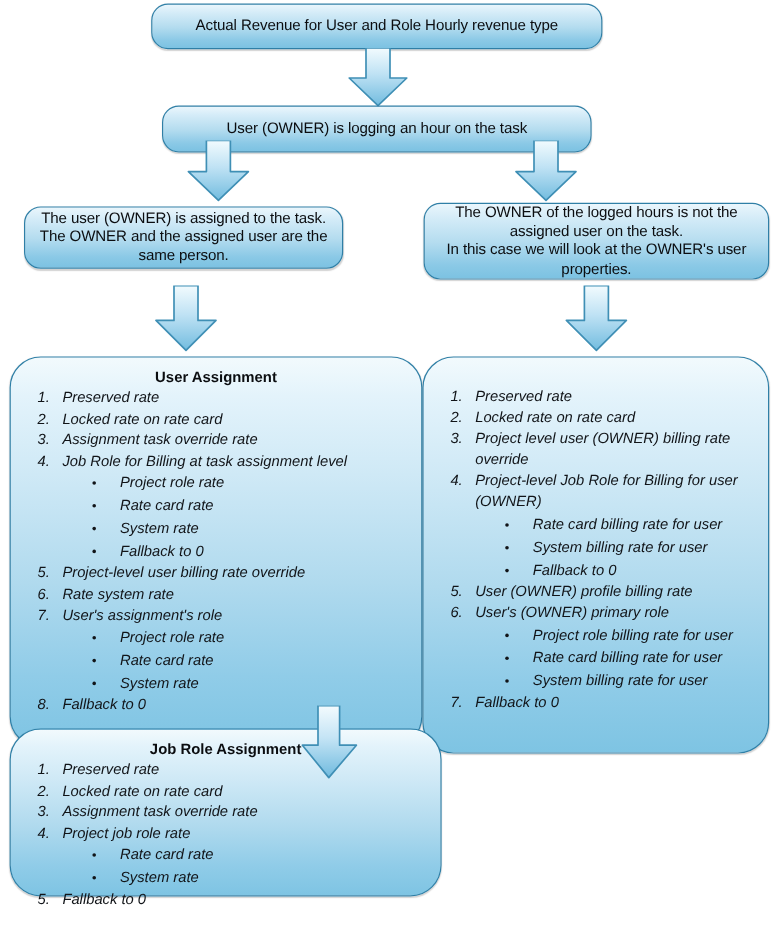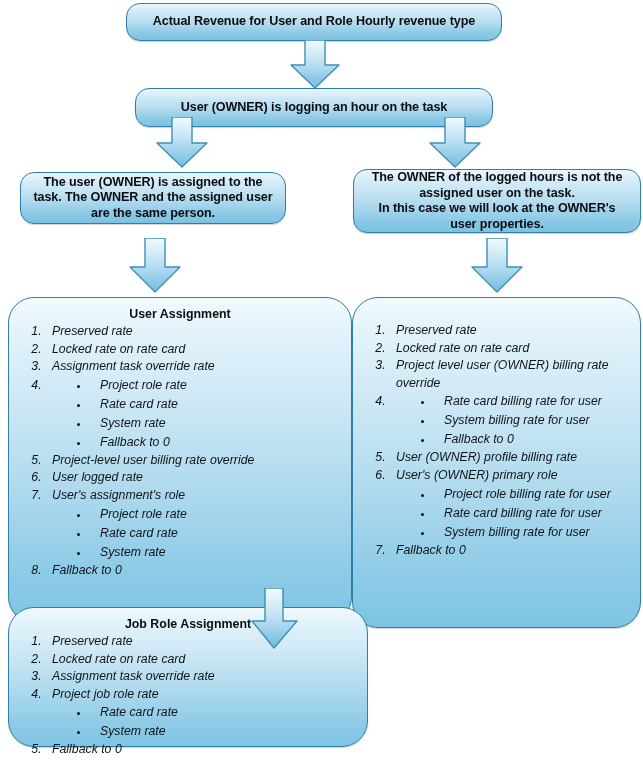--- a/index.html
+++ b/index.html
@@ -28,21 +28,21 @@
                 #b4dcef 52%,
                 #8bc9e6 82%,
                 #7cc2e2 100%);
     box-shadow: 0 1px 1px rgba(0,0,0,0.18);
   }
   .node.header-node {
     display: flex;
     align-items: center;
     justify-content: center;
     text-align: center;
-    font-weight: bold;
+    font-weight: normal;
     font-size: 12.6px;
     line-height: 15.5px;
     letter-spacing: -0.1px;
     padding: 2px 10px;
     color: #0b0d10;
   }
   .node.list-node {
     border-radius: 26px;
     padding: 8px 6px 6px 6px;
     background: linear-gradient(to bottom,
@@ -177,43 +177,43 @@
     <polygon points="17,0 37,0 37,29 52,29 27,54 2,29 17,29" fill="url(#ag5)" stroke="#3f8fb5" stroke-width="1.4" stroke-linejoin="round"></polygon>
   </svg>
 </div>
 
 <div class="node list-node" style="left:8px; top:297px; width:344px; height:326px;">
   <div class="list-title">User Assignment</div>
   <ol class="lvl1">
       <li><span>Preserved rate</span></li>
       <li><span>Locked rate on rate card</span></li>
       <li><span>Assignment task override rate</span></li>
-      <li><ul class="lvl2">
+      <li><span>Job Role for Billing at task assignment level</span><ul class="lvl2">
           <li>Project role rate</li>
           <li>Rate card rate</li>
           <li>System rate</li>
           <li>Fallback to 0</li>
         </ul></li>
       <li><span>Project-level user billing rate override</span></li>
-      <li><span>User logged rate</span></li>
+      <li><span>Rate system rate</span></li>
       <li><span>User's assignment's role</span><ul class="lvl2">
           <li>Project role rate</li>
           <li>Rate card rate</li>
           <li>System rate</li>
         </ul></li>
       <li><span>Fallback to 0</span></li>
     </ol>
 </div>
 
 <div class="node list-node" style="left:352px; top:297px; width:289px; height:331px; padding-top:24px;">
   <ol class="lvl1">
       <li><span>Preserved rate</span></li>
       <li><span>Locked rate on rate card</span></li>
       <li><span>Project level user (OWNER) billing rate override</span></li>
-      <li><ul class="lvl2">
+      <li><span>Project-level Job Role for Billing for user (OWNER)</span><ul class="lvl2">
           <li>Rate card billing rate for user</li>
           <li>System billing rate for user</li>
           <li>Fallback to 0</li>
         </ul></li>
       <li><span>User (OWNER) profile billing rate</span></li>
       <li><span>User's (OWNER) primary role</span><ul class="lvl2">
           <li>Project role billing rate for user</li>
           <li>Rate card billing rate for user</li>
           <li>System billing rate for user</li>
         </ul></li>

